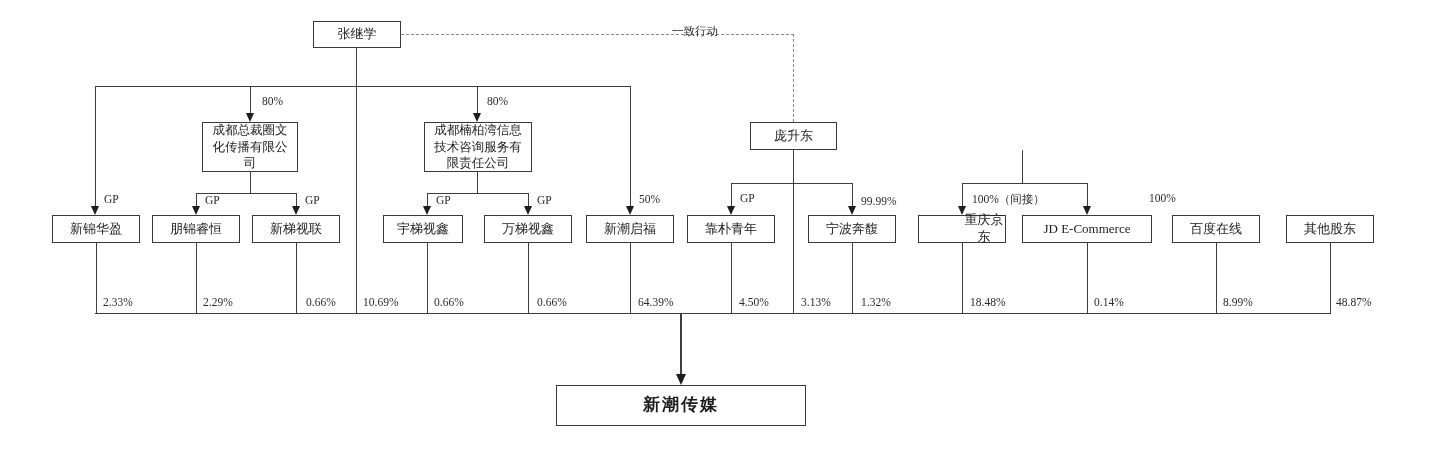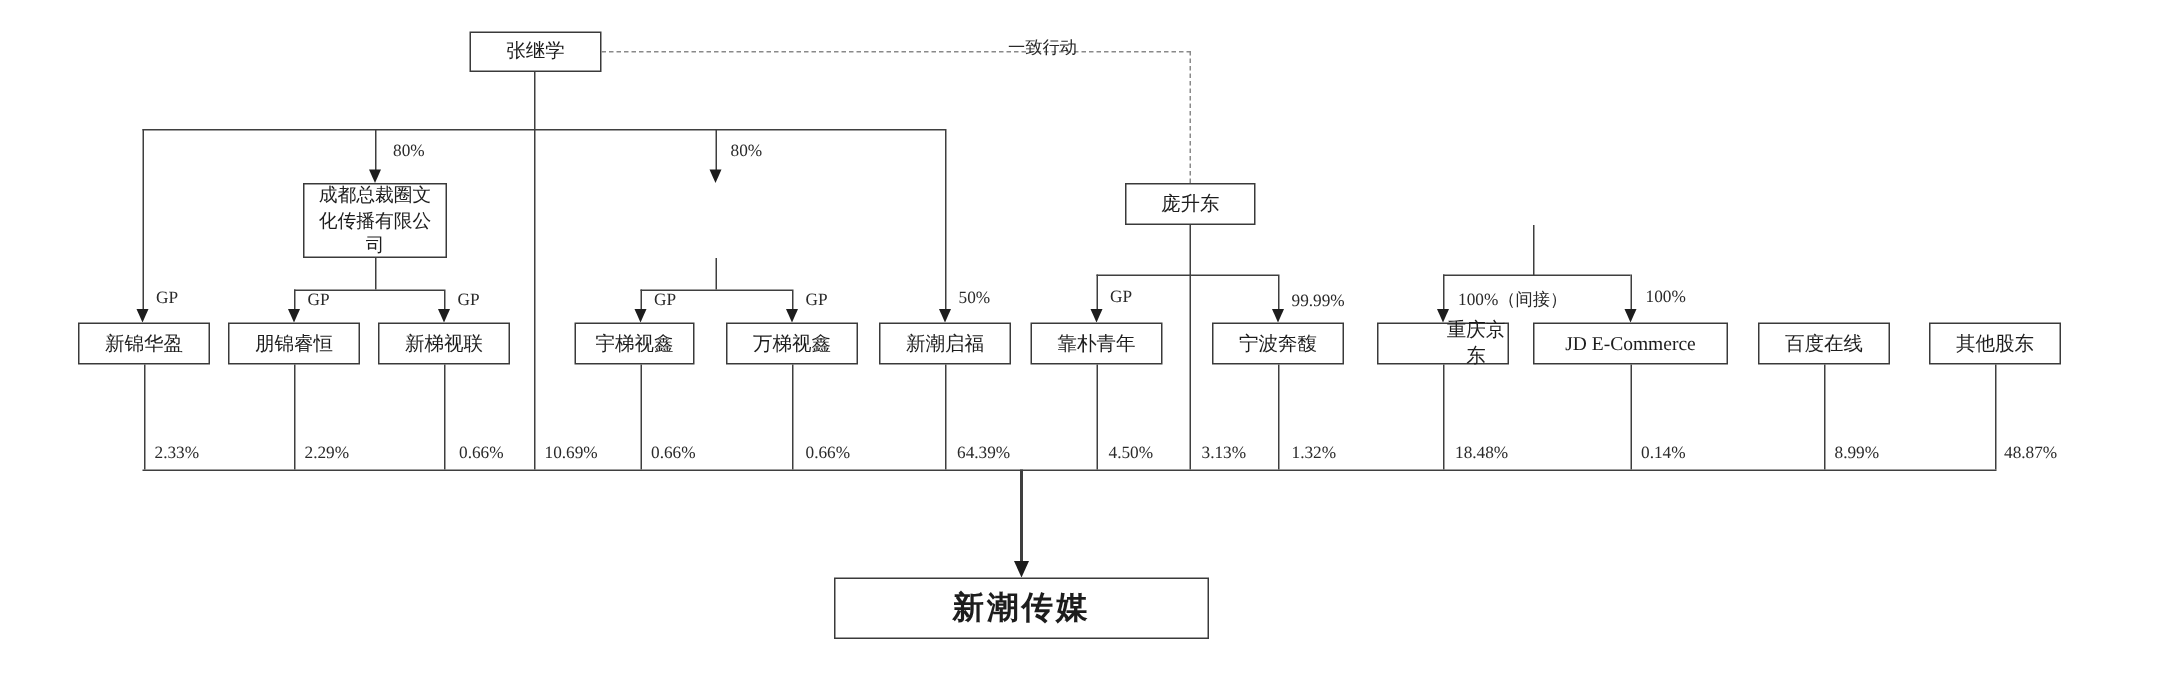--- a/index.html
+++ b/index.html
@@ -6,21 +6,21 @@
   #stage{
     position:relative;width:1440px;height:450px;background:#ffffff;overflow:hidden;
     font-family:"Liberation Serif","DejaVu Serif",serif;color:#1d1d1d;
   }
   .box{
     position:absolute;border:1px solid #3a3a3a;background:#fff;
     display:flex;align-items:center;justify-content:center;text-align:center;
     font-size:13px;line-height:1.3;box-sizing:border-box;
   }
   .box.multiline{font-size:12.5px;line-height:1.35;padding:2px 5px;justify-content:flex-end;}
-  .box.company{font-size:21px;font-weight:bold;letter-spacing:2px;}
+  .box.company{font-size:17px;font-weight:bold;letter-spacing:2px;}
   .vline,.hline{position:absolute;background:#3f3f3f;}
   .vline{width:1px;}
   .hline{height:1px;}
   .vline.thick{width:2px;}
   .dash-h{position:absolute;height:0;border-top:1.5px dashed #8a8a8a;}
   .dash-v{position:absolute;width:0;border-left:1.5px dashed #8a8a8a;}
   .arr{position:absolute;width:0;height:0;border-left:4px solid transparent;
        border-right:4px solid transparent;border-top:9px solid #1d1d1d;}
   .arr.big{border-left-width:5px;border-right-width:5px;border-top-width:11px;}
   .lbl{position:absolute;font-size:11.5px;white-space:nowrap;color:#2a2a2a;}
@@ -55,20 +55,23 @@
   <div class="arr" style="left:473px;top:113px;"></div>
   <div class="lbl" style="left:487px;top:95px;">80%</div>
 
   <div class="vline" style="left:630px;top:86px;height:121px;"></div>
   <div class="arr" style="left:626px;top:206px;"></div>
   <div class="lbl" style="left:639px;top:193px;">50%</div>
 
   <div class="box multiline" style="left:202px;top:122px;width:96px;height:50px;">
     <span>成都总裁圈文化传播有限公司</span>
   </div>
+  <div class="box multiline" style="left:424px;top:122px;width:108px;height:50px;">
+    <span>成都楠柏湾信息技术咨询服务有限责任公司</span>
+  </div>
 
   <div class="vline" style="left:250px;top:172px;height:21px;"></div>
   <div class="hline" style="left:196px;top:193px;width:100px;"></div>
   <div class="vline" style="left:196px;top:193px;height:14px;"></div>
   <div class="arr" style="left:192px;top:206px;"></div>
   <div class="lbl" style="left:205px;top:194px;">GP</div>
   <div class="vline" style="left:296px;top:193px;height:14px;"></div>
   <div class="arr" style="left:292px;top:206px;"></div>
   <div class="lbl" style="left:305px;top:194px;">GP</div>
 
@@ -93,21 +96,21 @@
   <div class="arr" style="left:848px;top:206px;"></div>
   <div class="lbl" style="left:861px;top:195px;">99.99%</div>
 
   <div class="vline" style="left:1022px;top:150px;height:34px;"></div>
   <div class="hline" style="left:962px;top:183px;width:125px;"></div>
   <div class="vline" style="left:962px;top:183px;height:24px;"></div>
   <div class="arr" style="left:958px;top:206px;"></div>
   <div class="lbl" style="left:972px;top:192px;">100%（间接）</div>
   <div class="vline" style="left:1087px;top:183px;height:24px;"></div>
   <div class="arr" style="left:1083px;top:206px;"></div>
-  <div class="lbl" style="left:1097px;top:192px;">100%</div>
+  <div class="lbl" style="left:1149px;top:192px;">100%</div>
 
   <div class="box" style="left:52px;top:215px;width:88px;height:28px;">
     <span>新锦华盈</span>
   </div>
   <div class="box" style="left:152px;top:215px;width:88px;height:28px;">
     <span>朋锦睿恒</span>
   </div>
   <div class="box" style="left:252px;top:215px;width:88px;height:28px;">
     <span>新梯视联</span>
   </div>

